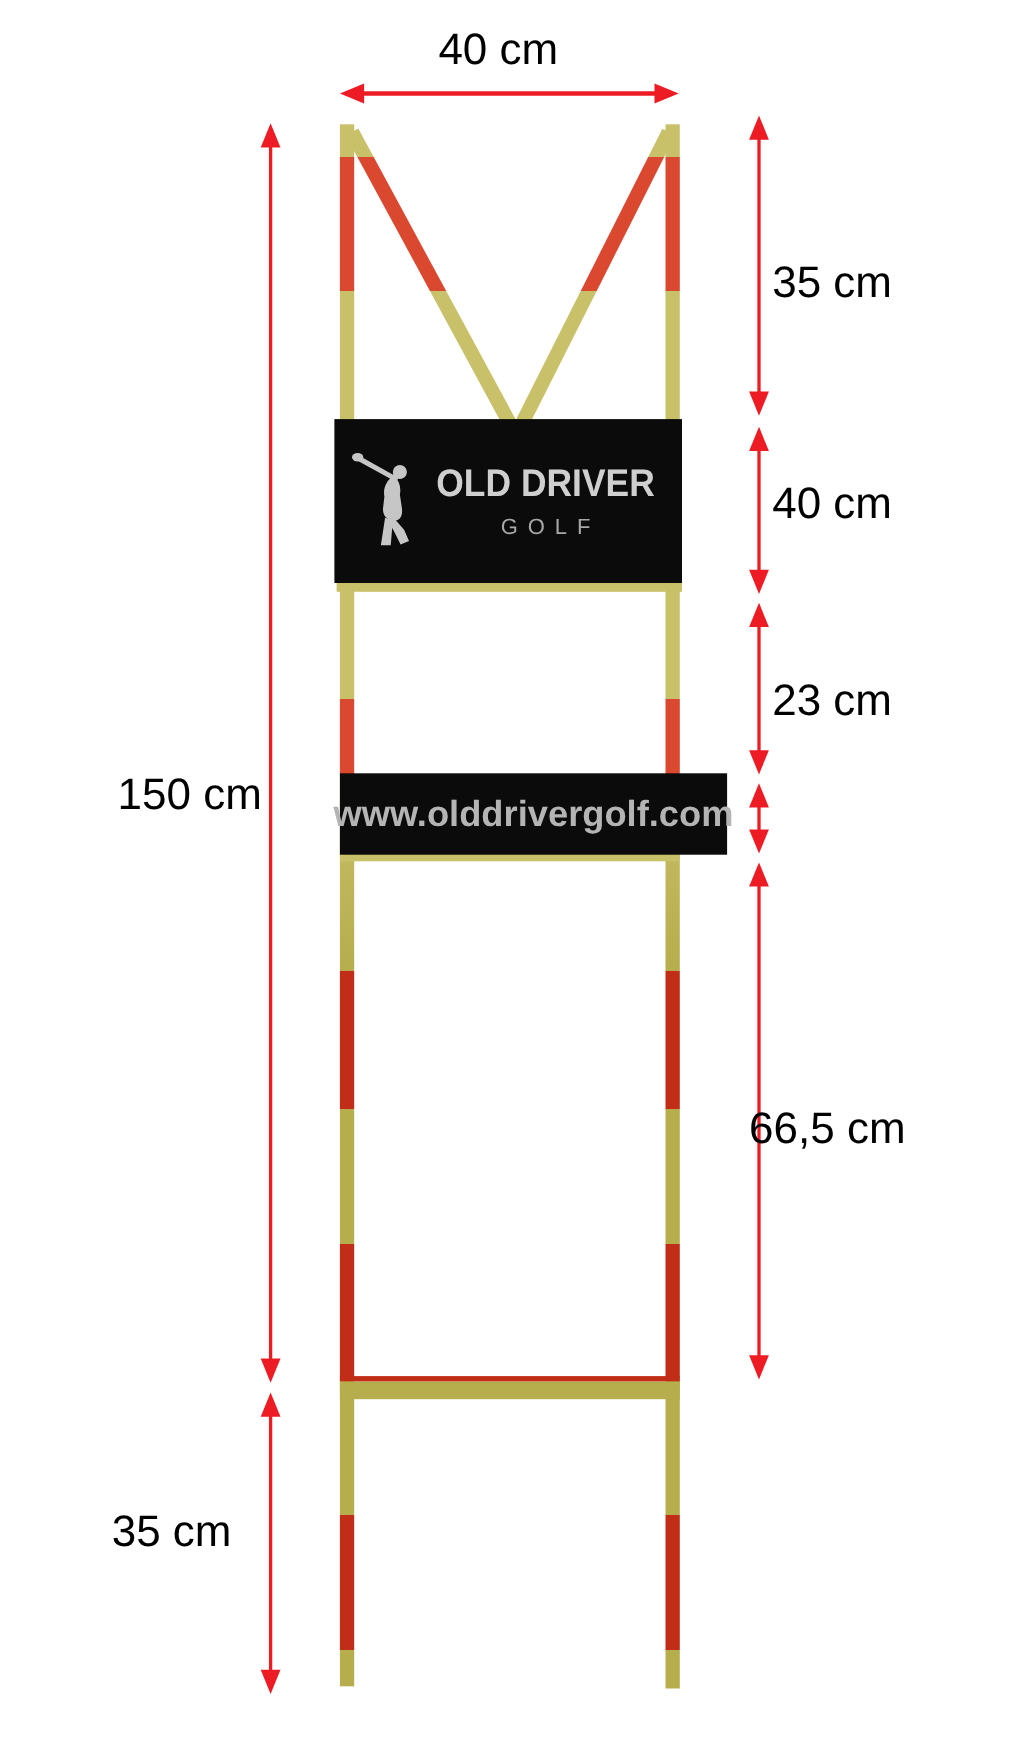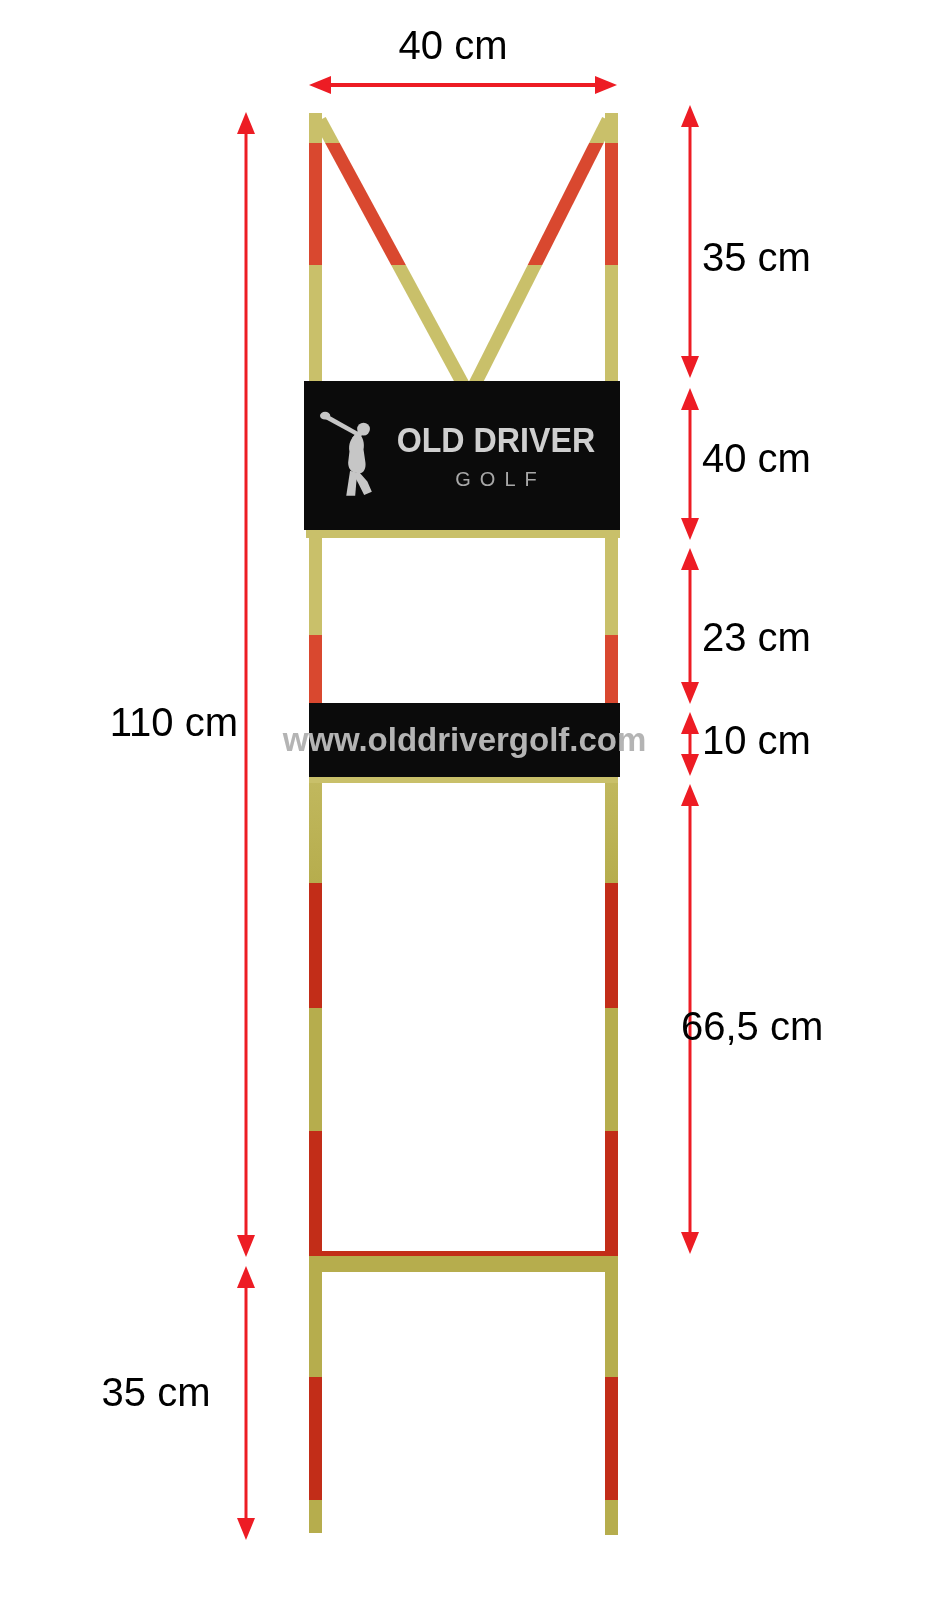--- a/index.html
+++ b/index.html
@@ -40,21 +40,21 @@
   }
   #brand-subtitle{
     margin-top:8px;
     font-size:20px;
     color:var(--brand-sub-text,#a8a8a8);
     letter-spacing:9px;
     text-indent:9px;
     white-space:nowrap;
   }
   #url-banner{
-    left:309px;top:703px;width:311px;height:74px;
+    left:309px;top:703px;width:352px;height:74px;
     display:flex;align-items:center;justify-content:center;
   }
   #url-text{
     font-size:33px;font-weight:bold;
     color:var(--url-text,#b4b4b4);
     white-space:nowrap;
   }
   .stop-k1{stop-color:#c9c06a;stop-color:var(--pole-khaki-light,#c9c06a);}
   .stop-r1{stop-color:#dc4d38;stop-color:var(--pole-red-light,#dc4d38);}
   .stop-k2{stop-color:#b6ad4d;stop-color:var(--pole-khaki-dark,#b6ad4d);}
@@ -170,20 +170,19 @@
       <span id="brand-title">OLD DRIVER</span>
       <span id="brand-subtitle">GOLF</span>
     </div>
   </div>
 
   <div class="banner" id="url-banner">
     <span id="url-text">www.olddrivergolf.com</span>
   </div>
 
 <span class="dim-label" style="top: 45px; left: 453px; transform: translate(-50%, -50%);">40 cm</span>
-    <span class="dim-label" style="top: 722px; right: 694px; transform: translateY(-50%);">110 cm</span>
+    <span class="dim-label" style="top: 722px; right: 694px; transform: translateY(-50%);">150 cm</span>
     <span class="dim-label" style="top: 1392px; left: 156px; transform: translate(-50%, -50%);">35 cm</span>
     <span class="dim-label" style="top: 257px; left: 702px; transform: translateY(-50%);">35 cm</span>
     <span class="dim-label" style="top: 458px; left: 702px; transform: translateY(-50%);">40 cm</span>
     <span class="dim-label" style="top: 617px; left: 702px; transform: translateY(-50%); margin-top: 20px;">23 cm</span>
-    <span class="dim-label" style="top: 740px; left: 702px; transform: translateY(-50%);">10 cm</span>
     <span class="dim-label" style="top: 1026px; left: 681px; transform: translateY(-50%);">66,5 cm</span>
   </div>
 
 </body></html>

